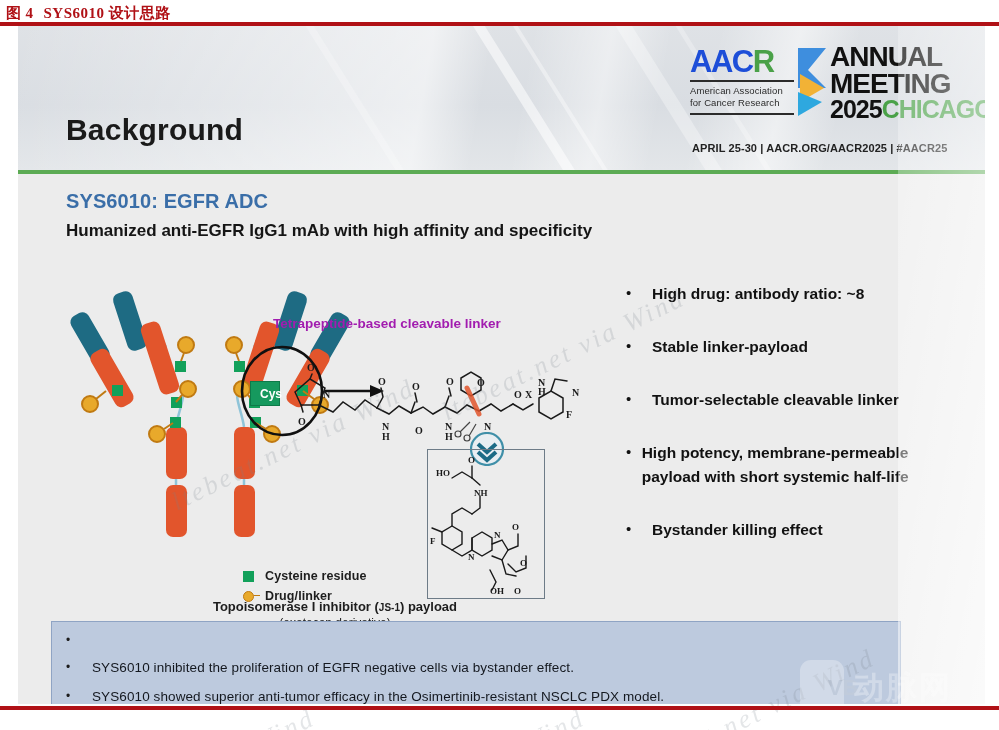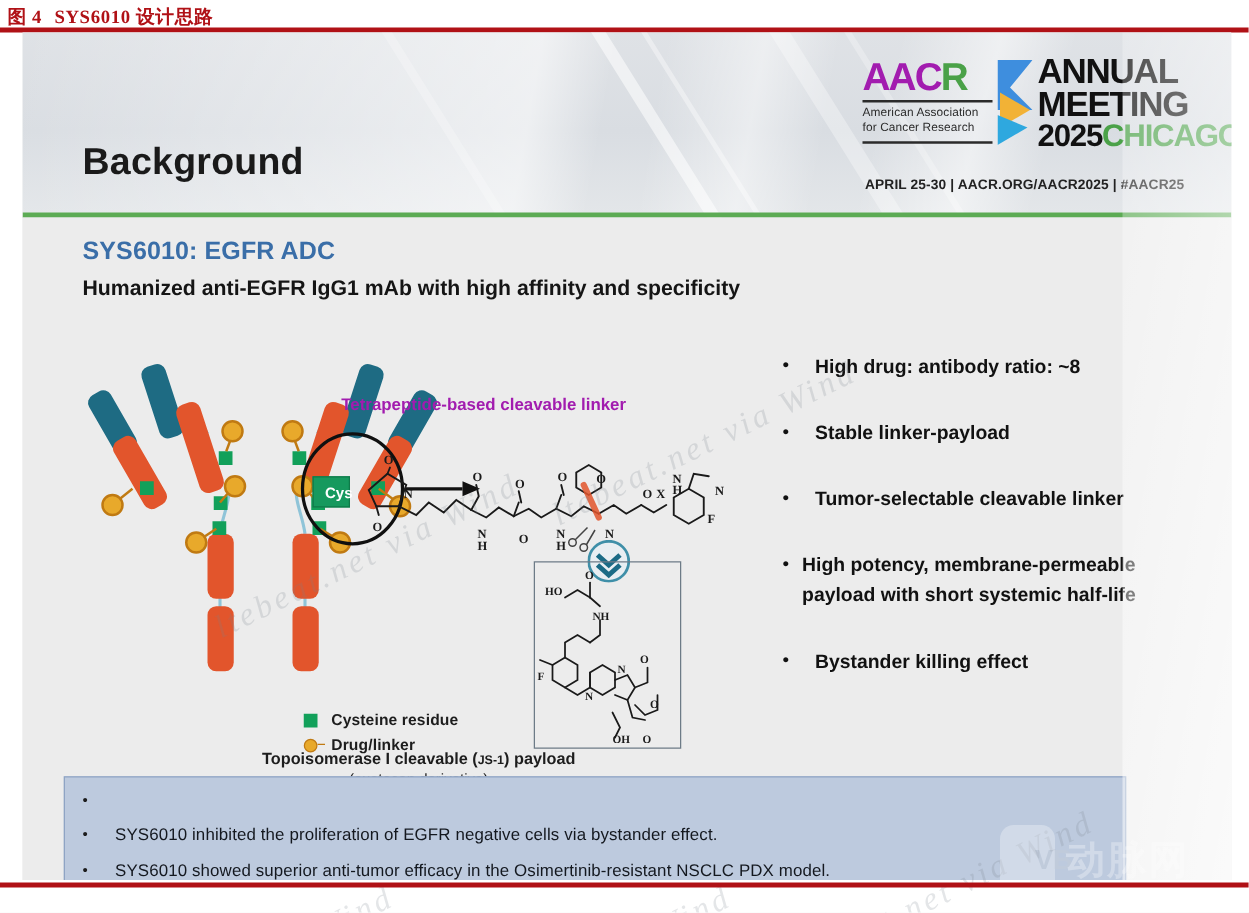--- a/index.html
+++ b/index.html
@@ -68,21 +68,21 @@
 
   
   .aacr {
     position:absolute; left:672px; top:16px; width:252px; height:128px;
   }
   .aacr-left { position:absolute; left:0; top:4px; width:106px; }
   .aacr-word {
     font-size:31px; font-weight:700; letter-spacing:-1.5px;
     font-family:"Liberation Sans", sans-serif; line-height:1;
   }
-  .aacr-word .k { color:#a21caf; }
+  .aacr-word .k { color:#1d4ed8; }
   .aacr-word .g { color:#4aa148; }
   .aacr-hr { width:104px; height:1.5px; background:#2b2b2b; margin:3px 0 3px; }
   .aacr-sub { font-size:9.5px; color:#2b2b2b; line-height:1.3; letter-spacing:.1px;}
   .aacr-hr2 { width:104px; height:1.5px; background:#2b2b2b; margin:4px 0 0; }
 
   .aacr-mark { position:absolute; left:108px; top:6px; width:28px; height:68px; }
   .aacr-right { position:absolute; left:140px; top:2px; }
   .am-l1 { font-size:28px; font-weight:700; color:#111; letter-spacing:-1px; line-height:.95; }
   .am-l2 { font-size:28px; font-weight:700; color:#111; letter-spacing:-1px; line-height:.95; }
   .am-l3 { font-size:25px; font-weight:700; line-height:1; letter-spacing:-1px; }
@@ -422,21 +422,21 @@
             <text x="84" y="80">O</text>
             <text x="92" y="116">O</text>
             <text x="62" y="144">OH</text>
               <text x="86" y="144">O</text>
           </g>
         </svg>
       </div>
 
       <div class="payload-cap">
         <div class="pc1">
-          <span>Topoisomerase I cleavable (</span><small>JS-1</small><span>) payload</span>
+          <span>Topoisomerase I inhibitor (</span><small>JS-1</small><span>) payload</span>
         </div>
         <div class="pc2">(exatecan derivative)</div>
       </div>
 
       <div class="rightlist">
         <div class="rl-item">
           <span class="rl-bullet">•</span>
           <span class="rl-text">High drug: antibody ratio: ~8</span>
         </div>
         <div class="rl-item">

